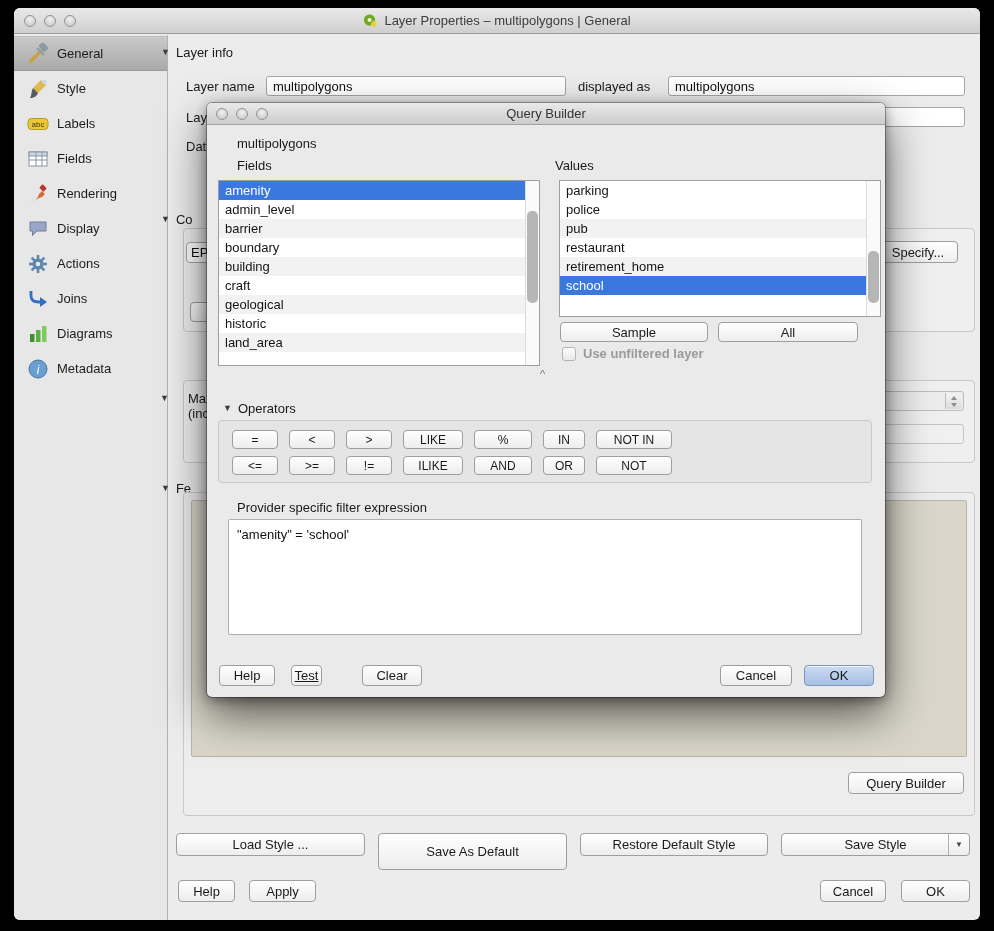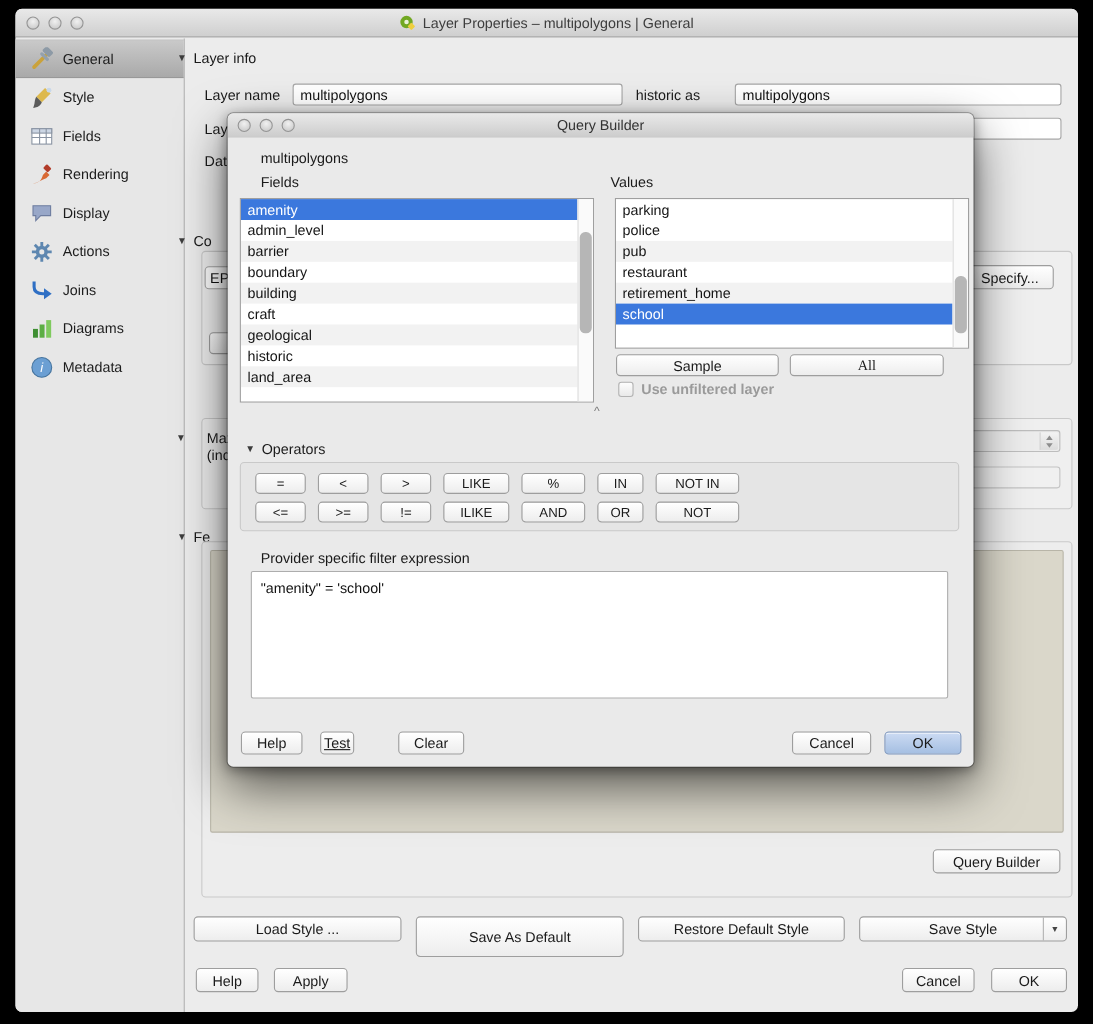--- a/index.html
+++ b/index.html
@@ -123,20 +123,27 @@
     <div class="side-item">
       <svg viewBox="0 0 22 22">
           <path d="M14 2 l5 5 -8 8 -5 -5 z" fill="#ddb94e"></path>
           <path d="M6 10 l5 5 c-1 3 -4 5 -8 5 2 -3 1 -7 3 -10z" fill="#5b5b5b"></path>
           <circle cx="17.5" cy="4" r="2.2" fill="#c8d8ea"></circle>
         </svg>
       <span>Style</span>
     </div>
     <div class="side-item">
       <svg viewBox="0 0 22 22">
+          <rect x="1" y="5.5" width="20" height="11" rx="3.5" fill="#e9c83a" stroke="#b59a20"></rect>
+          <text x="11" y="14" font-size="8" text-anchor="middle" fill="#4a3b00">abc</text>
+        </svg>
+      <span>Labels</span>
+    </div>
+    <div class="side-item">
+      <svg viewBox="0 0 22 22">
           <rect x="2" y="4" width="18" height="14" fill="#fff" stroke="#8a94a3"></rect>
           <rect x="2" y="4" width="18" height="4" fill="#ccd6e4" stroke="#8a94a3"></rect>
           <line x1="9" y1="4" x2="9" y2="18" stroke="#8a94a3"></line>
           <line x1="15" y1="4" x2="15" y2="18" stroke="#8a94a3"></line>
           <line x1="2" y1="12" x2="20" y2="12" stroke="#8a94a3"></line>
         </svg>
       <span>Fields</span>
     </div>
     <div class="side-item">
       <svg viewBox="0 0 22 22">
@@ -188,21 +195,21 @@
     </div>
   </div>
 
   <div class="sec-head" style="left:147px; top:37px;">
     <span class="disc">▼</span>
     <span>Layer info</span>
   </div>
 
   <span class="flabel" style="left:172px; top:71px;">Layer name</span>
   <input class="tfield" style="left: 252px; top: 68px; width: 300px;" value="multipolygons">
-  <span class="flabel" style="left:564px; top:71px;">historic as</span>
+  <span class="flabel" style="left:564px; top:71px;">displayed as</span>
   <input class="tfield" style="left: 654px; top: 68px; width: 297px;" value="multipolygons">
 
   <span class="flabel" style="left:172px; top:102px;">Lay</span>
   <input class="tfield" style="left: 252px; top: 99px; width: 699px;">
   <span class="flabel" style="left:172px; top:131px;">Dat</span>
   <input class="tfield" style="left: 252px; top: 128px; width: 600px;">
 
   <div class="sec-head" style="left:147px; top:204px;">
     <span class="disc">▼</span>
     <span>Co</span>
@@ -285,21 +292,21 @@
       </div>
     <div class="row">parking</div>
         <div class="row">police</div>
         <div class="row alt">pub</div>
         <div class="row">restaurant</div>
         <div class="row alt">retirement_home</div>
         <div class="row selected">school</div>
       </div>
 
     <div class="pbtn abs" style="left:353px; top:219px; width:148px; height:20px;">Sample</div>
-    <div class="pbtn abs" style="left:511px; top:219px; width:140px; height:20px;font-family:Liberation Serif, serif;">All</div>
+    <div class="pbtn abs" style="left:511px; top:219px; width:140px; height:20px;">All</div>
 
     <div class="abs" style="left:355px; top:243px; display:flex; gap:7px; align-items:center;font-weight:bold;">
       <span class="checkbox"></span>
       <span class="disabled-label">Use unfiltered layer</span>
     </div>
 
     <span class="caret-mark" style="left:333px; top:265px;">^</span>
 
     <div class="sec-head" style="left:16px; top:298px;">
       <span class="disc">▼</span>

